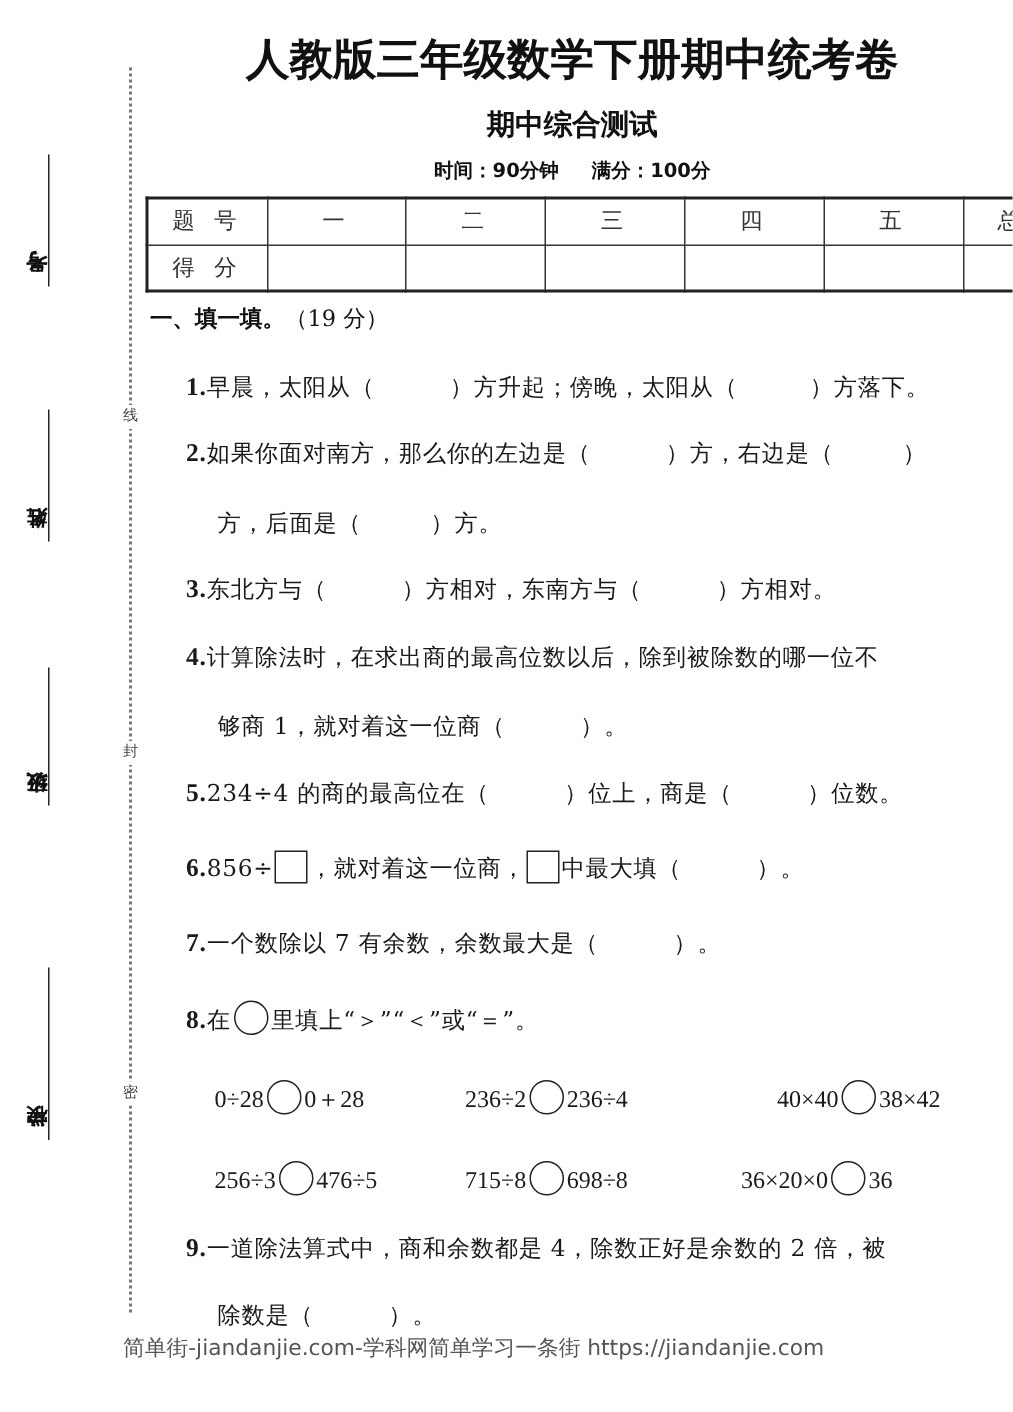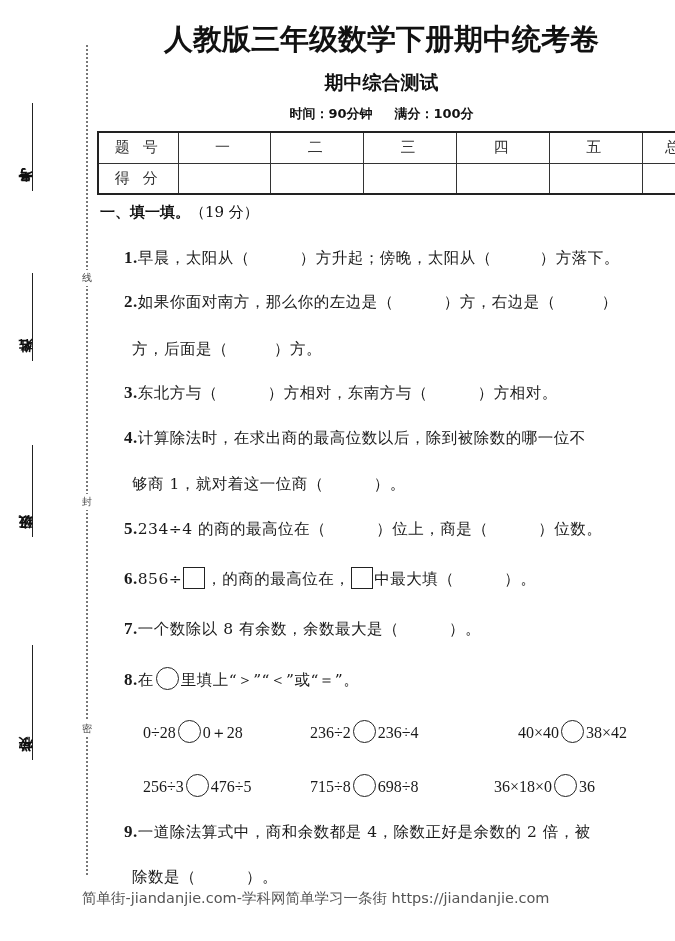--- a/index.html
+++ b/index.html
@@ -20,21 +20,21 @@
     .score-table td { border: 1px solid #333; text-align: center; font-family: "DejaVu Sans", sans-serif;
       font-size: 15px; color: #333; height: 31px; letter-spacing: 4px; }
     .score-table td.first { width: 80px; }
 
     .section-head { position: absolute; left: 100px; top: 203px; font-size: 15px; color: #111; }
     .section-head b { font-family: "DejaVu Sans", sans-serif; font-weight: bold; }
     .section-head .pts { font-family: "DejaVu Serif", serif; font-weight: normal; }
 
     .q { position: absolute; left: 124px; font-size: 15.5px; color: #1a1a1a; white-space: nowrap; letter-spacing: 0.5px; text-align: center; }
     .q .num { font-weight: bold; font-family: "Liberation Serif", serif; font-size: 17px; }
-    .q.cont { left: 132px; }
+    .q.cont { left: 145px; }
     .blank { display: inline-block; }
     .box { display: inline-block; width: 22px; height: 22px; border: 1.5px solid #222; vertical-align: -5px; margin: 0 1px; }
     .circ { display: inline-block; width: 23px; height: 23px; border: 1.5px solid #222; border-radius: 50%; vertical-align: -5px; margin: 0 2px; }
 
     .cmp { position: absolute; font-size: 16px; white-space: nowrap; font-family: "Liberation Serif", serif; color: #1a1a1a; text-align: right; }
 
     .dotline { position: absolute; left: 86px; top: 45px; height: 830px; width: 0; border-left: 2px dotted #777; }
     .seal { position: absolute; left: 80px; width: 14px; height: 16px; background: #fff; font-size: 10px;
       font-family: "DejaVu Sans", sans-serif; color: #444; text-align: center; line-height: 16px; }
 
@@ -117,25 +117,25 @@
 </div>
 <div class="q cont" style="top:474px">
   <span>够商 1，就对着这一位商（</span><span class="blank" style="width:50px"></span><span>）。</span>
 </div>
 
 <div class="q" style="top:519px">
   <span class="num">5.</span><span>234÷4 的商的最高位在（</span><span class="blank" style="width:50px"></span><span>）位上，商是（</span><span class="blank" style="width:50px"></span><span>）位数。</span>
 </div>
 
 <div class="q" style="top:567px">
-  <span class="num">6.</span><span>856÷</span><span class="box"></span><span>，的商的最高位在，</span><span class="box"></span><span>中最大填（</span><span class="blank" style="width:50px"></span><span>）。</span>
+  <span class="num">6.</span><span>856÷</span><span class="box"></span><span>，就对着这一位商，</span><span class="box"></span><span>中最大填（</span><span class="blank" style="width:50px"></span><span>）。</span>
 </div>
 
 <div class="q" style="top:619px">
-  <span class="num">7.</span><span>一个数除以 8 有余数，余数最大是（</span><span class="blank" style="width:50px"></span><span>）。</span>
+  <span class="num">7.</span><span>一个数除以 7 有余数，余数最大是（</span><span class="blank" style="width:50px"></span><span>）。</span>
 </div>
 
 <div class="q" style="top:667px">
   <span class="num">8.</span><span>在</span><span class="circ"></span><span>里填上“＞”“＜”或“＝”。</span>
 </div>
 
 <div class="cmp" style="left:143px;top:720px">
   <span>0÷28</span><span class="circ"></span><span>0＋28</span>
 </div>
 <div class="cmp" style="left:310px;top:720px">
@@ -144,21 +144,21 @@
 <div class="cmp" style="left:518px;top:720px">
   <span>40×40</span><span class="circ"></span><span>38×42</span>
 </div>
 <div class="cmp" style="left:143px;top:774px">
   <span>256÷3</span><span class="circ"></span><span>476÷5</span>
 </div>
 <div class="cmp" style="left:310px;top:774px">
   <span>715÷8</span><span class="circ"></span><span>698÷8</span>
 </div>
 <div class="cmp" style="left:494px;top:774px">
-  <span>36×18×0</span><span class="circ"></span><span>36</span>
+  <span>36×20×0</span><span class="circ"></span><span>36</span>
 </div>
 
 <div class="q" style="top:822px">
   <span class="num">9.</span><span>一道除法算式中，商和余数都是 4，除数正好是余数的 2 倍，被</span>
 </div>
 <div class="q cont" style="top:867px">
   <span>除数是（</span><span class="blank" style="width:50px"></span><span>）。</span>
 </div>
 
 <div class="watermark">简单街-jiandanjie.com-学科网简单学习一条街 https://jiandanjie.com</div>

